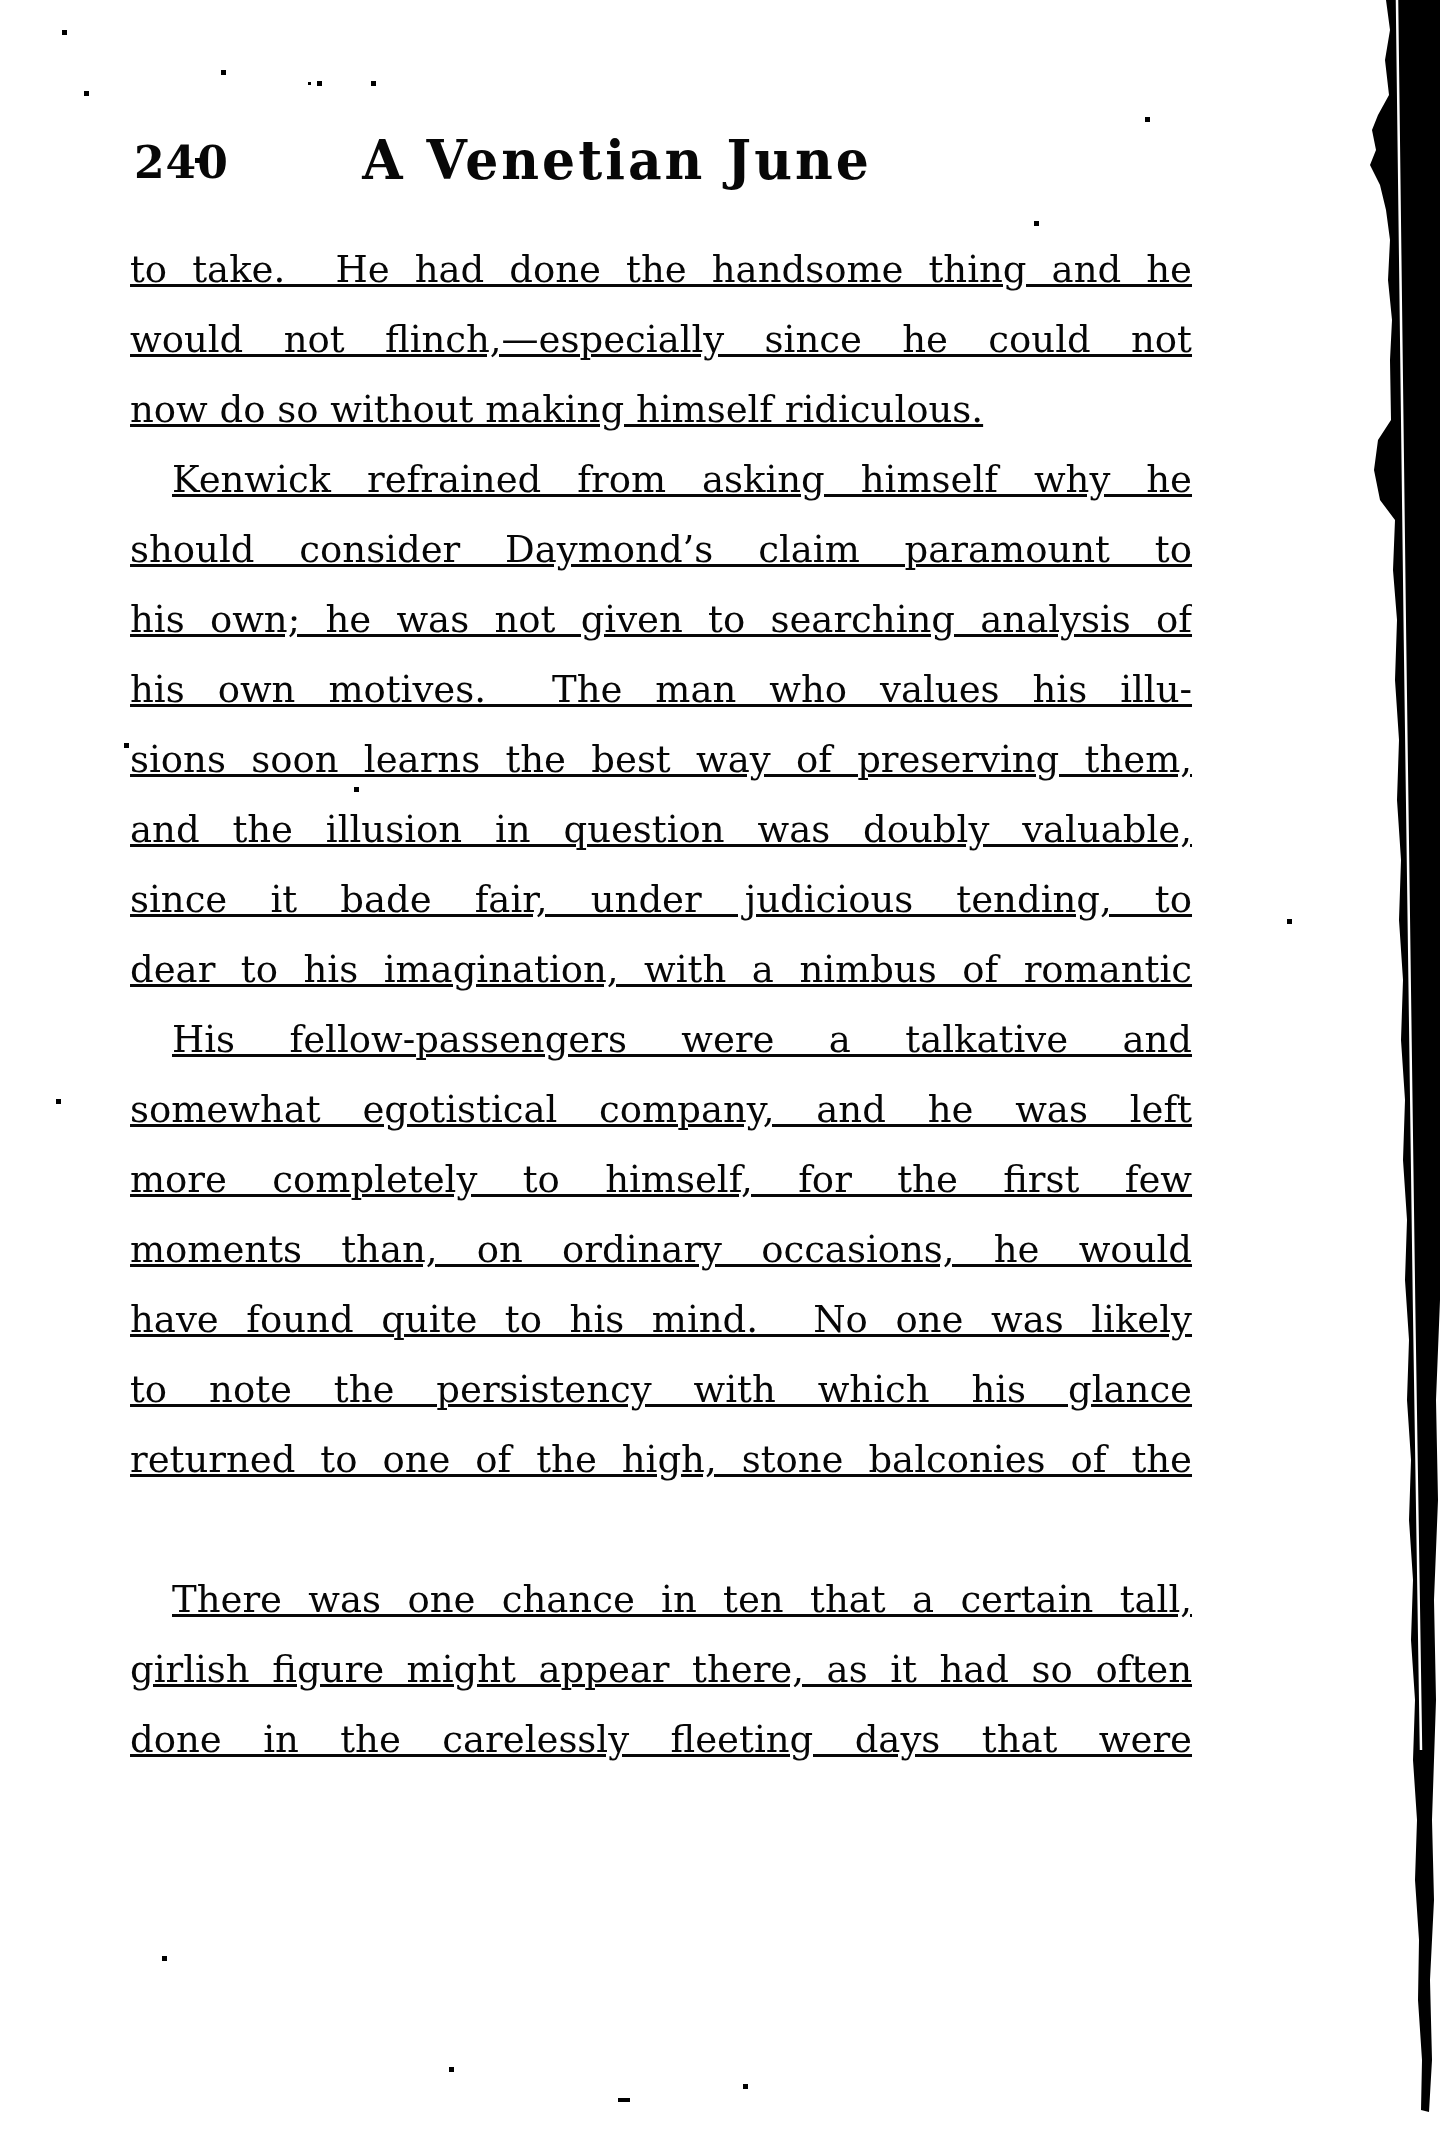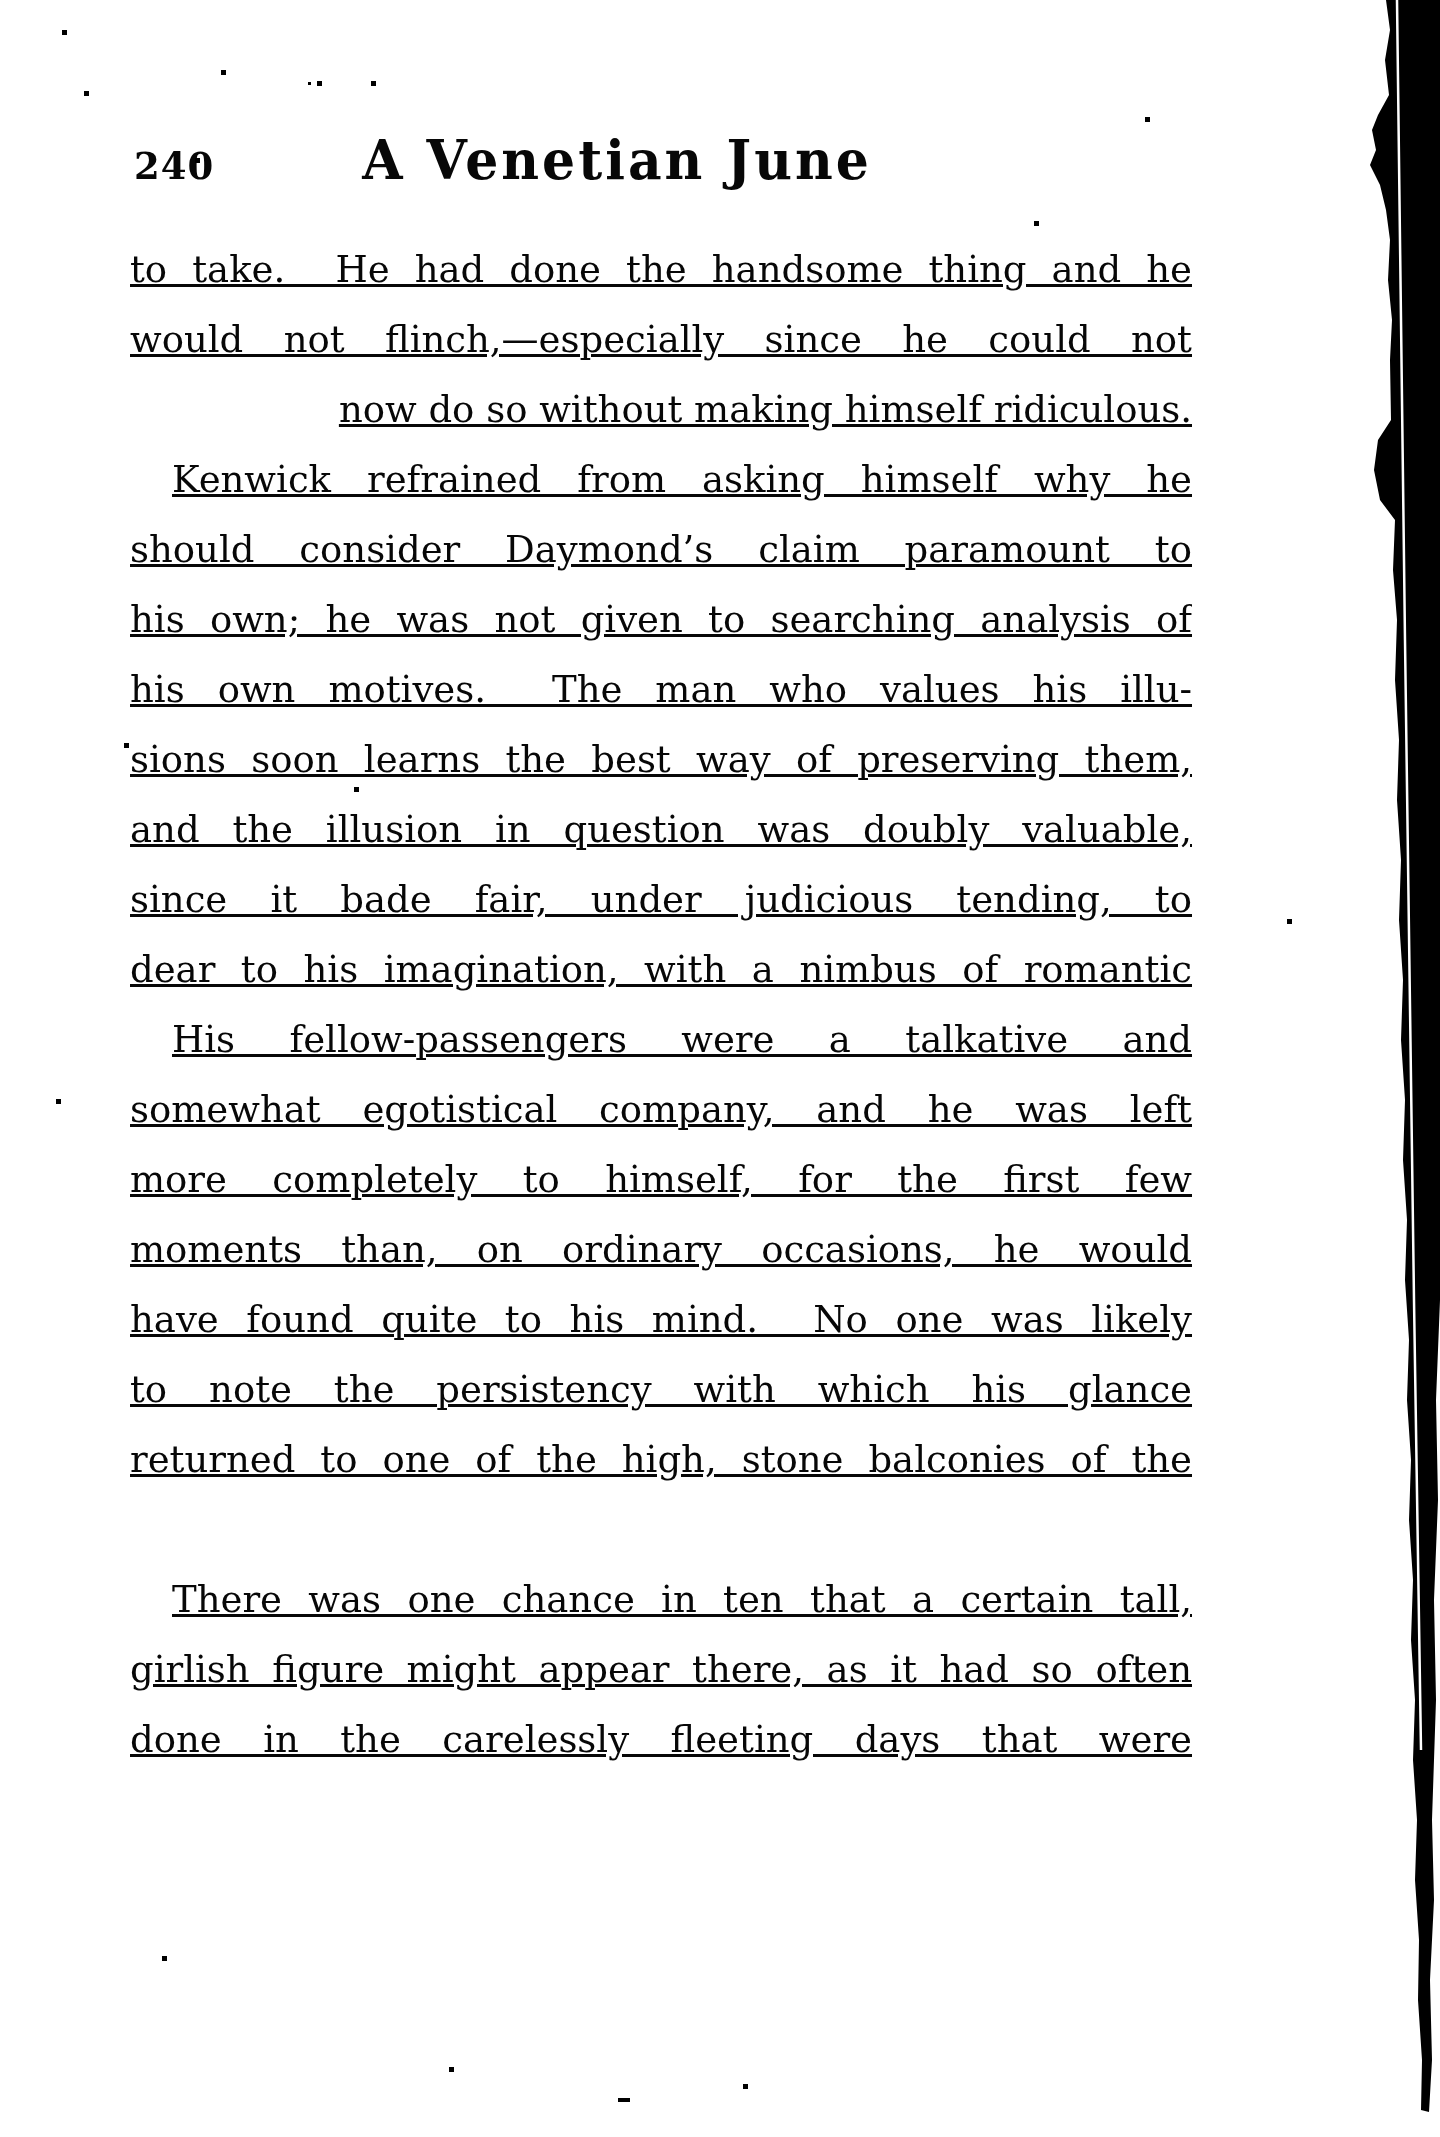--- a/index.html
+++ b/index.html
@@ -17,21 +17,21 @@
     position: absolute;
     top: 138px;
     left: 130px;
     width: 1062px;
     height: 52px;
   }
   .page-number {
     position: absolute;
     left: 4px;
     bottom: 2px;
-    font-size: 37px;
+    font-size: 44px;
     font-weight: 600;
     letter-spacing: 1px;
   }
   .head-title {
     position: absolute;
     left: 0;
     right: 88px;          
     bottom: 0;
     text-align: center;
     font-size: 52px;
@@ -48,21 +48,20 @@
     left: 130px;
     width: 1062px;
     font-size: 37px;
     text-decoration: underline;
   }
   .line {
     height: 70px;
     line-height: 70px;
     white-space: pre-wrap;
     overflow: hidden;
-    text-align: right;
   }
   .line.justify {
     text-align: justify;
     text-align-last: justify;
   }
   .line.justify::after {       
     content: "";
     display: inline-block;
     width: 100%;
     height: 0;

